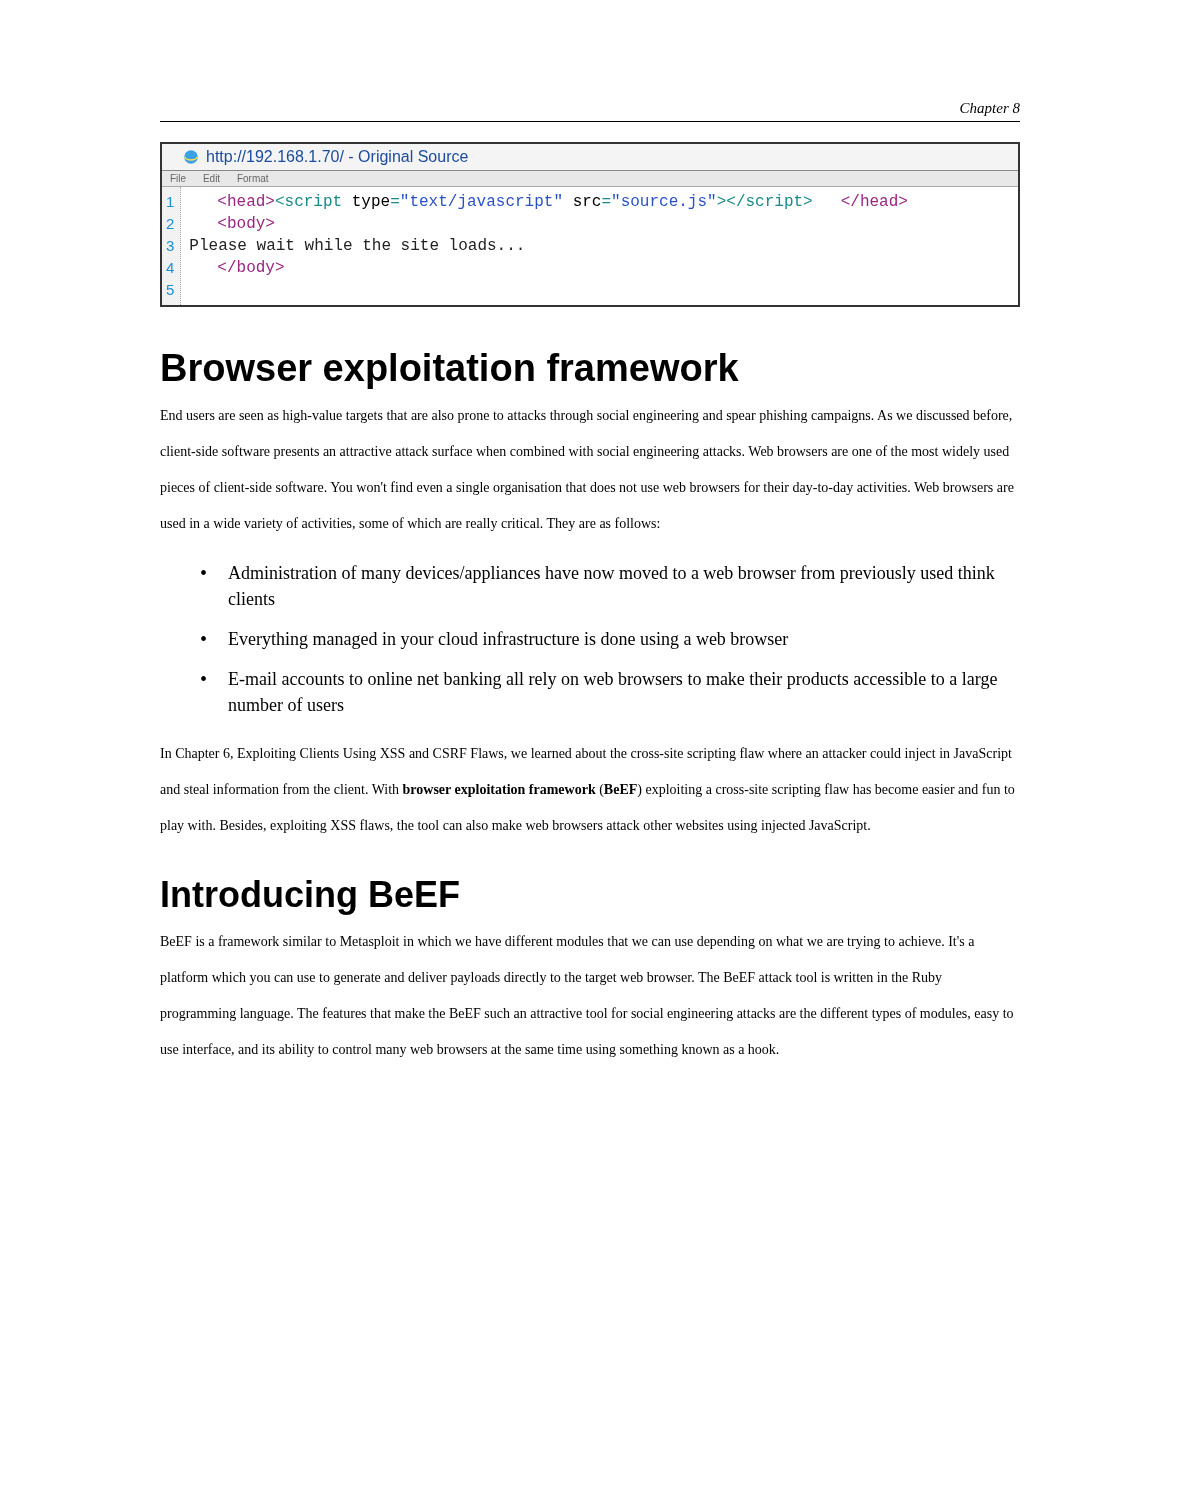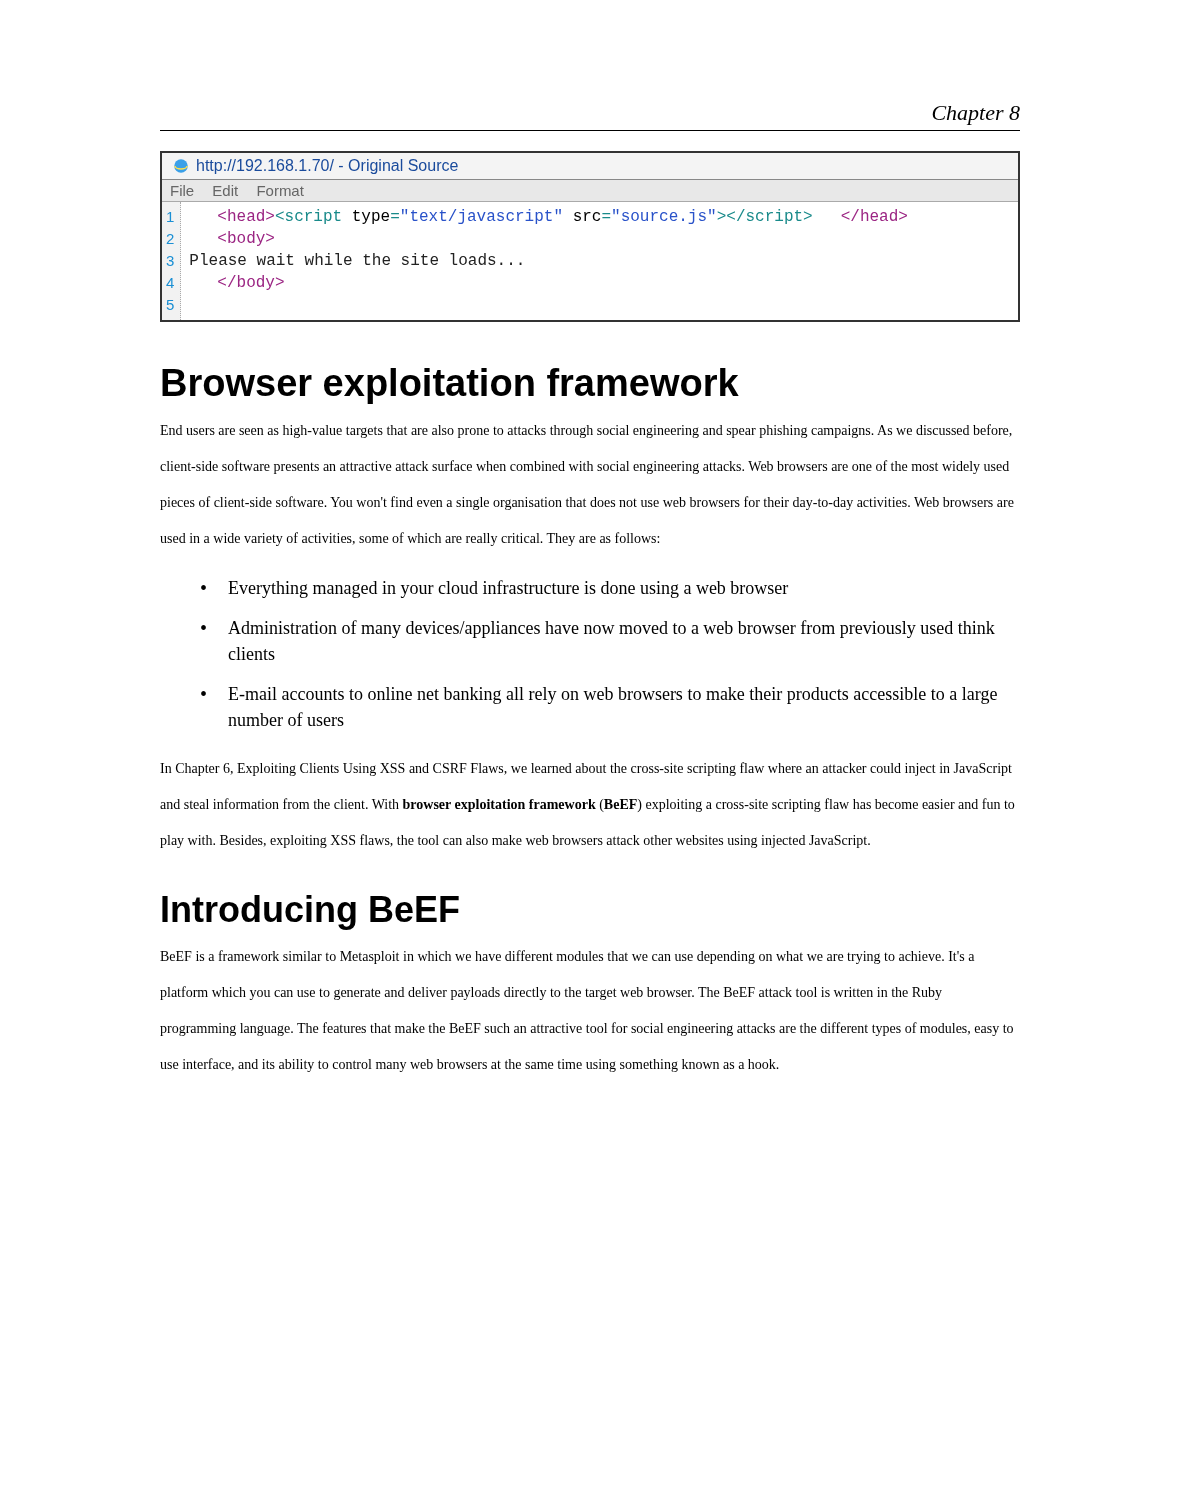--- a/index.html
+++ b/index.html
@@ -10,33 +10,33 @@
       font-family: Georgia, 'Times New Roman', serif;
       color: #000;
       position: relative;
     }
     .page {
       padding: 100px 160px 40px 160px;
     }
     .chapter-label {
       font-style: italic;
       text-align: right;
-      font-size: 22px;
+      font-size: 15px;
       border-bottom: 1px solid #000;
       padding-bottom: 4px;
       margin-bottom: 20px;
     }
     .code-window {
       border: 2px solid #333;
       margin-bottom: 40px;
     }
     .title-bar {
       display: flex;
       align-items: center;
-      padding: 4px 10px;
+      padding: 4px 20px;
       border-bottom: 1px solid #888;
       background: #f4f4f4;
       font-family: 'Segoe UI', Tahoma, sans-serif;
       font-size: 16px;
       text-align: center;
     }
     .ie-icon {
       width: 18px;
       height: 18px;
       margin-right: 6px;
@@ -47,21 +47,21 @@
     .ie-icon svg { width: 18px; height: 18px; }
     .title-text {
       color: #1a4b9c;
       font-weight: 500;
     }
     .menu-bar {
       background: #e8e8e8;
       border-bottom: 1px solid #aaa;
       padding: 2px 8px;
       font-family: 'Segoe UI', Tahoma, sans-serif;
-      font-size: 15px;
+      font-size: 10px;
       color: #666;
     }
     .menu-bar span { margin-right: 14px; }
     .code-gutter {
       display: flex;
       font-family: 'Courier New', monospace;
       font-size: 16px;
       background: #fff;
     }
     .line-numbers {
@@ -175,22 +175,22 @@
         <div>5</div>
       </div>
       <div class="code-lines"><div><span class="tag-purple">&lt;head&gt;</span><span class="tag-teal">&lt;script </span><span class="attr-red">type</span><span class="tag-teal">=</span><span class="val-blue">"text/javascript"</span><span> </span><span class="attr-red">src</span><span class="tag-teal">=</span><span class="val-blue">"source.js"</span><span class="tag-teal">&gt;</span><span class="tag-teal">&lt;/script&gt;</span><span class="tag-purple">&lt;/head&gt;</span></div><div><span class="tag-purple">&lt;body&gt;</span></div><div><span class="txt-black">Please wait while the site loads...</span></div><div><span class="tag-purple">&lt;/body&gt;</span></div><div>&nbsp;</div></div>
     </div>
   </div>
 
   <h1 class="section">Browser exploitation framework</h1>
   <p class="body">End users are seen as high-value targets that are also prone to attacks through social engineering and spear phishing campaigns. As we discussed before, client-side software presents an attractive attack surface when combined with social engineering attacks. Web browsers are one of the most widely used pieces of client-side software. You won't find even a single organisation that does not use web browsers for their day-to-day activities. Web browsers are used in a wide variety of activities, some of which are really critical. They are as follows:</p>
 
   <ul class="bullets">
+    <li>Administration of many devices/appliances have now moved to a web browser from previously used think clients</li>
     <li>Everything managed in your cloud infrastructure is done using a web browser</li>
-    <li>Administration of many devices/appliances have now moved to a web browser from previously used think clients</li>
     <li>E-mail accounts to online net banking all rely on web browsers to make their products accessible to a large number of users</li>
   </ul>
 
   <p class="body">
     <span>In </span><span class="italic">Chapter 6</span><span>, </span><span class="italic">Exploiting Clients Using XSS and CSRF Flaws</span><span>, we learned about the cross-site scripting flaw where an attacker could inject in JavaScript and steal information from the client. With </span><span class="bold">browser exploitation framework</span><span> (</span><span class="bold">BeEF</span><span>) exploiting a cross-site scripting flaw has become easier and fun to play with. Besides, exploiting XSS flaws, the tool can also make web browsers attack other websites using injected JavaScript.</span>
   </p>
 
   <h2 class="subsection">Introducing BeEF</h2>
   <p class="body">BeEF is a framework similar to Metasploit in which we have different modules that we can use depending on what we are trying to achieve. It's a platform which you can use to generate and deliver payloads directly to the target web browser. The BeEF attack tool is written in the Ruby programming language. The features that make the BeEF such an attractive tool for social engineering attacks are the different types of modules, easy to use interface, and its ability to control many web browsers at the same time using something known as a hook.</p>
 

